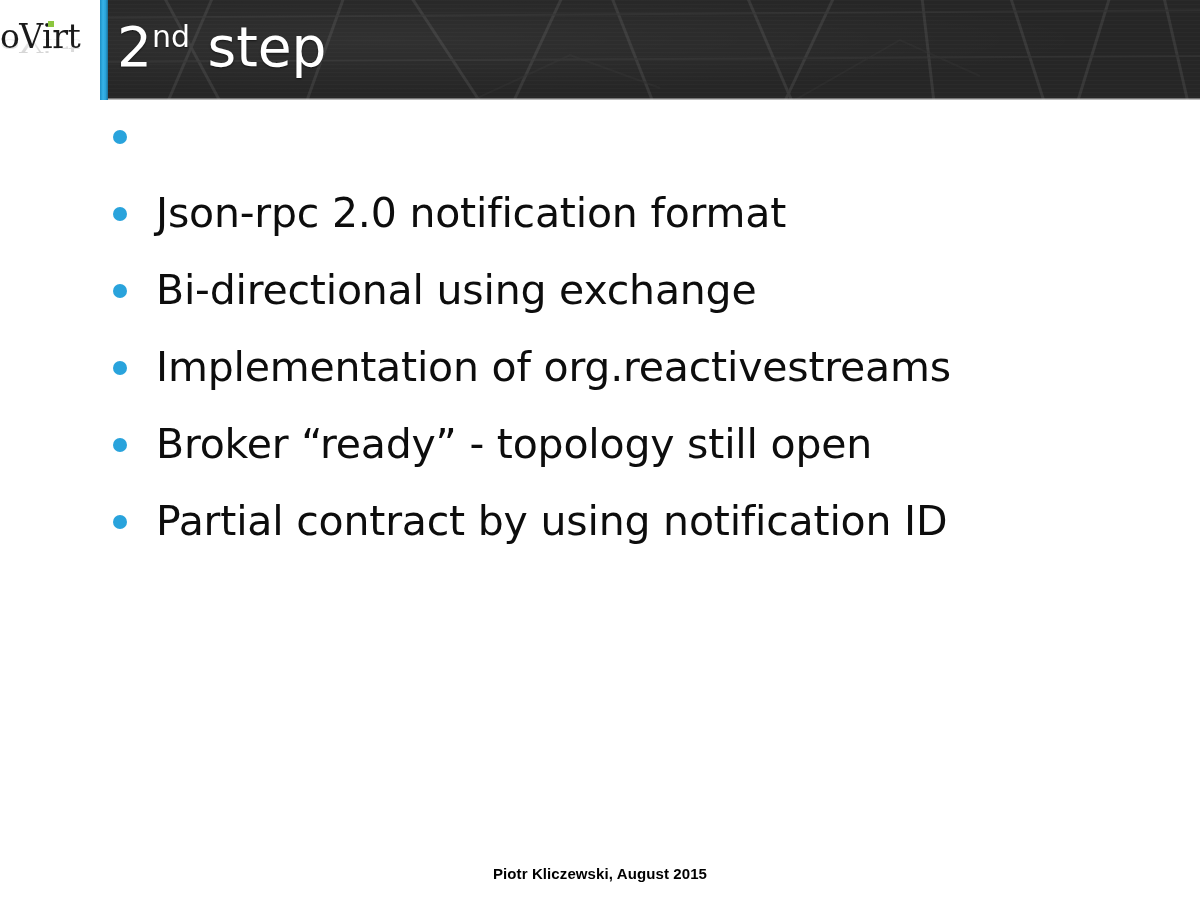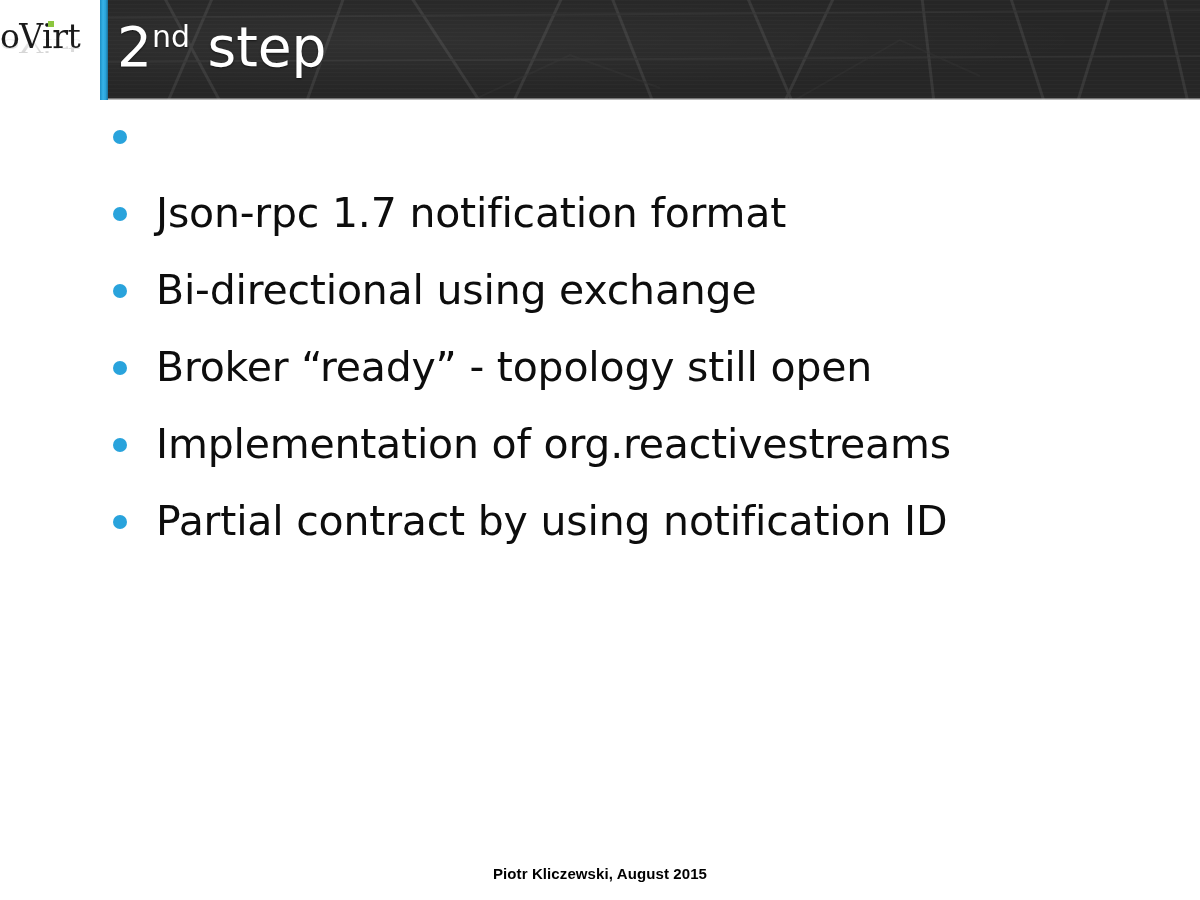--- a/index.html
+++ b/index.html
@@ -235,40 +235,40 @@
   </div>
 
   <div class="bullets">
 
     <div class="bullet-row">
       <span class="bullet-dot"></span>
     </div>
 
     <div class="bullet-row">
       <span class="bullet-dot"></span>
-      <span class="bullet-text">Json-rpc 1.7 notification format</span>
+      <span class="bullet-text">Json-rpc 2.0 notification format</span>
     </div>
 
     <div class="bullet-row">
       <span class="bullet-dot"></span>
       <span class="bullet-text">Bi-directional using exchange</span>
     </div>
 
     <div class="bullet-row">
       <span class="bullet-dot"></span>
+      <span class="bullet-text">Implementation of org.reactivestreams</span>
+    </div>
+
+    <div class="bullet-row">
+      <span class="bullet-dot"></span>
       <span class="bullet-text">Broker “ready” - topology still open</span>
     </div>
 
     <div class="bullet-row">
       <span class="bullet-dot"></span>
-      <span class="bullet-text">Implementation of org.reactivestreams</span>
-    </div>
-
-    <div class="bullet-row">
-      <span class="bullet-dot"></span>
       <span class="bullet-text">Partial contract by using notification ID</span>
     </div>
 
   </div>
 
   <div class="footer">Piotr Kliczewski, August 2015</div>
 
 </div>
 
 </body></html>

